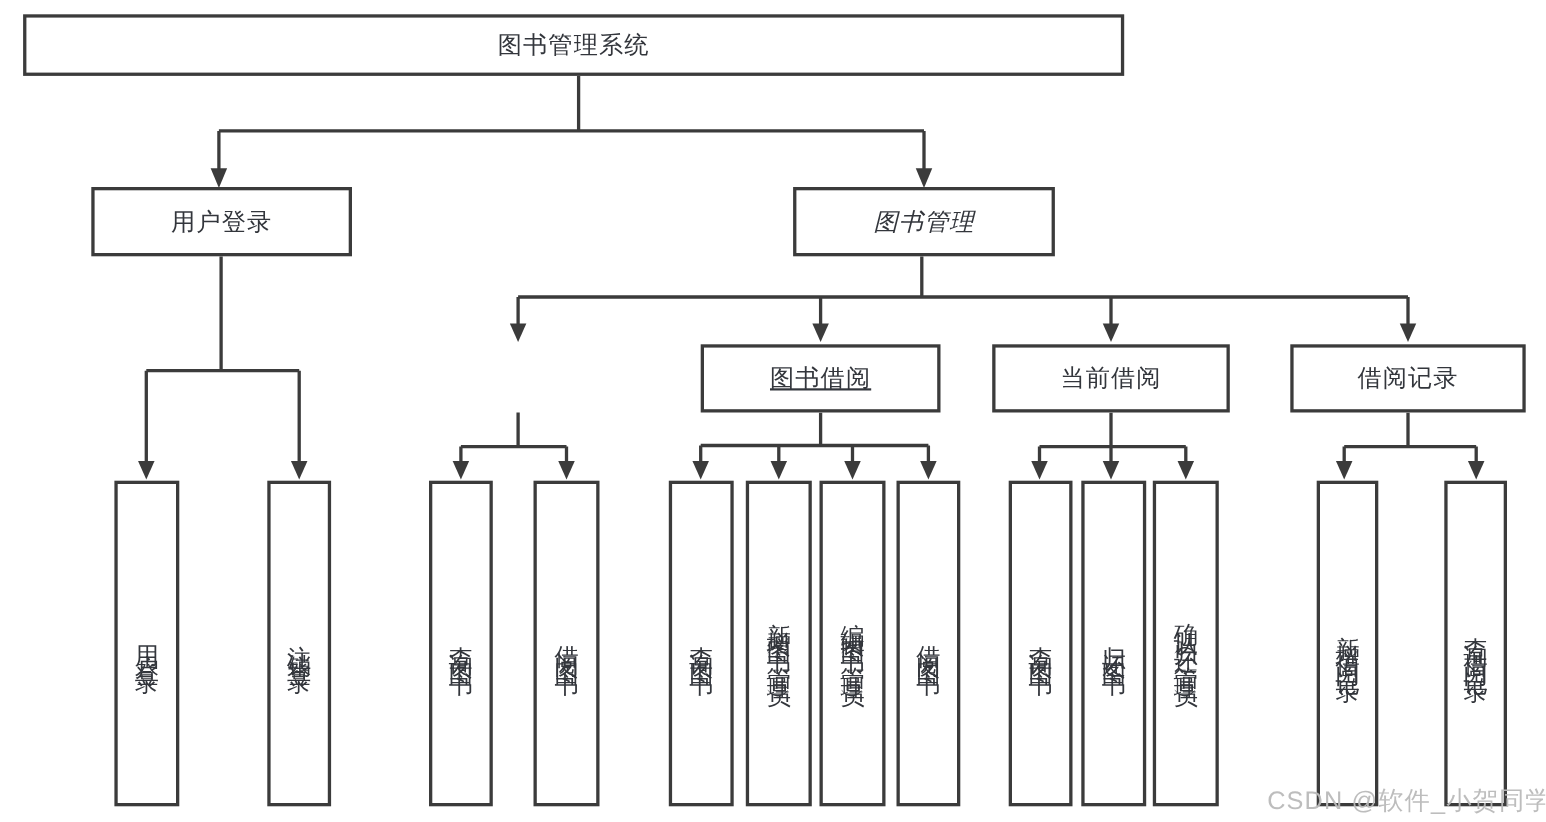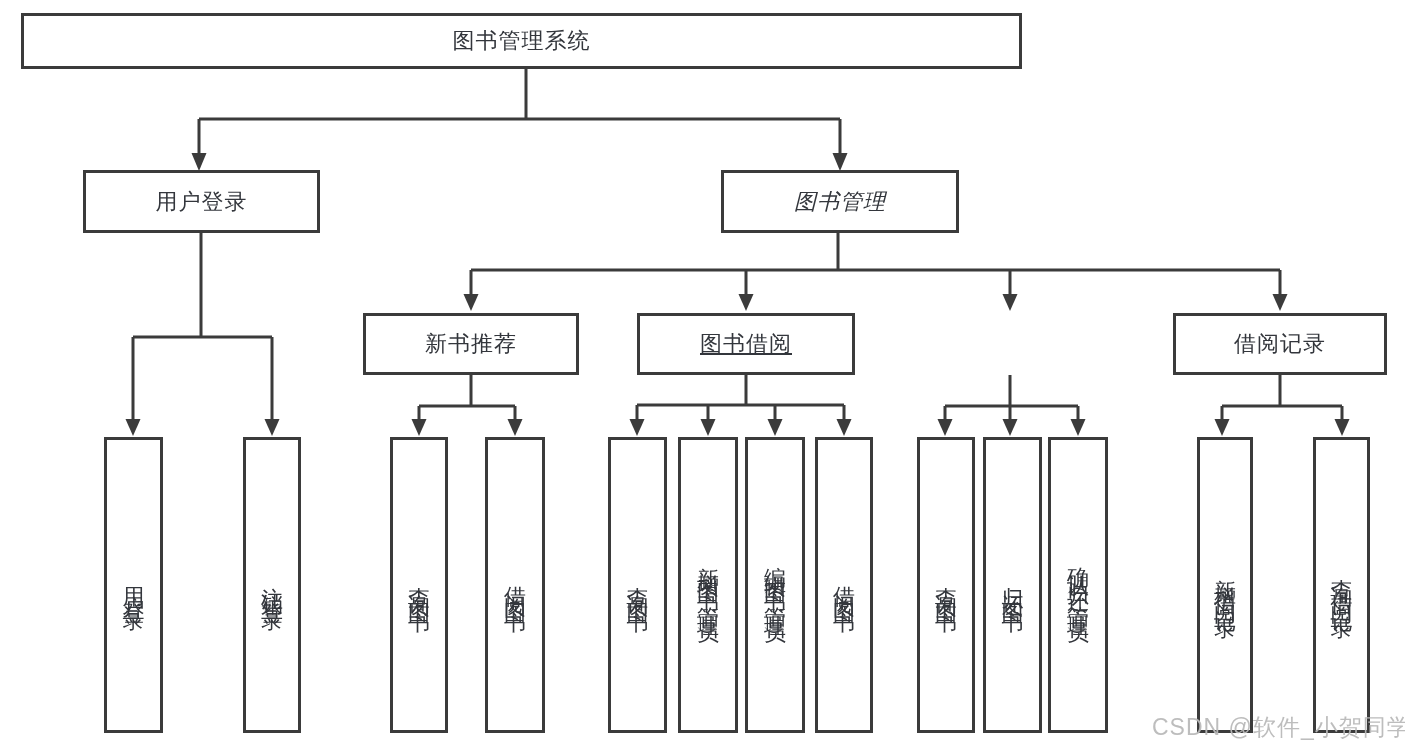--- a/index.html
+++ b/index.html
@@ -107,25 +107,25 @@
     <span class="h-label">图书管理系统</span>
   </div>
 
   <div class="box" style="left:83px; top:170px; width:237px; height:63px;">
     <span class="h-label">用户登录</span>
   </div>
   <div class="box" style="left:721px; top:170px; width:238px; height:63px;font-style:italic;">
     <span class="h-label">图书管理</span>
   </div>
 
-  <div class="box" style="left:363px; top:313px; width:216px; height:62px;">
-    <span class="h-label">新书推荐</span>
-  </div>
   <div class="box" style="left:637px; top:313px; width:218px; height:62px;text-decoration:underline;">
     <span class="h-label">图书借阅</span>
+  </div>
+  <div class="box" style="left:902px; top:313px; width:216px; height:62px;">
+    <span class="h-label">当前借阅</span>
   </div>
   <div class="box" style="left:1173px; top:313px; width:214px; height:62px;">
     <span class="h-label">借阅记录</span>
   </div>
 
   <div class="box" style="left:104px; top:437px; width:59px; height:296px;">
     <span class="v-label">用户登录</span>
   </div>
   <div class="box" style="left:243px; top:437px; width:58px; height:296px;">
     <span class="v-label">注销登录</span>

